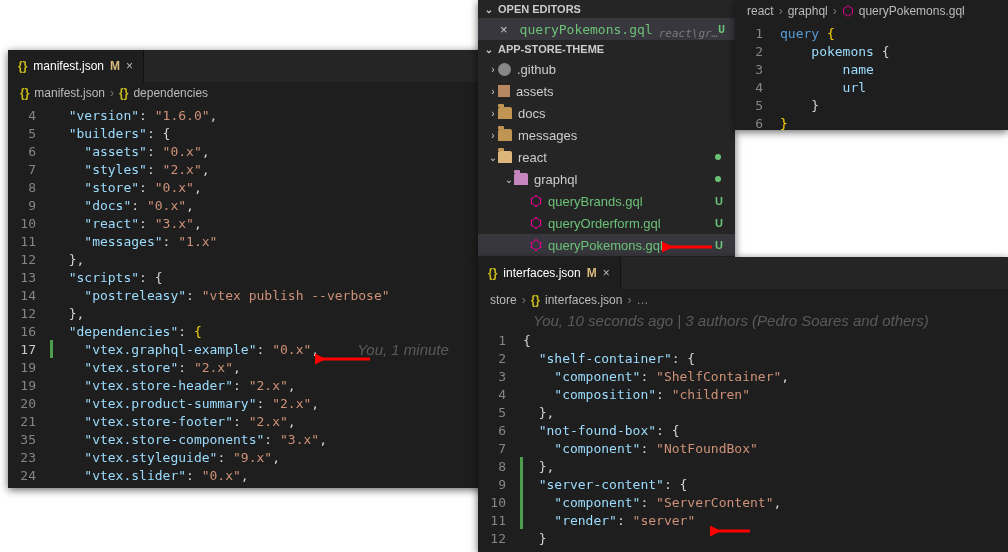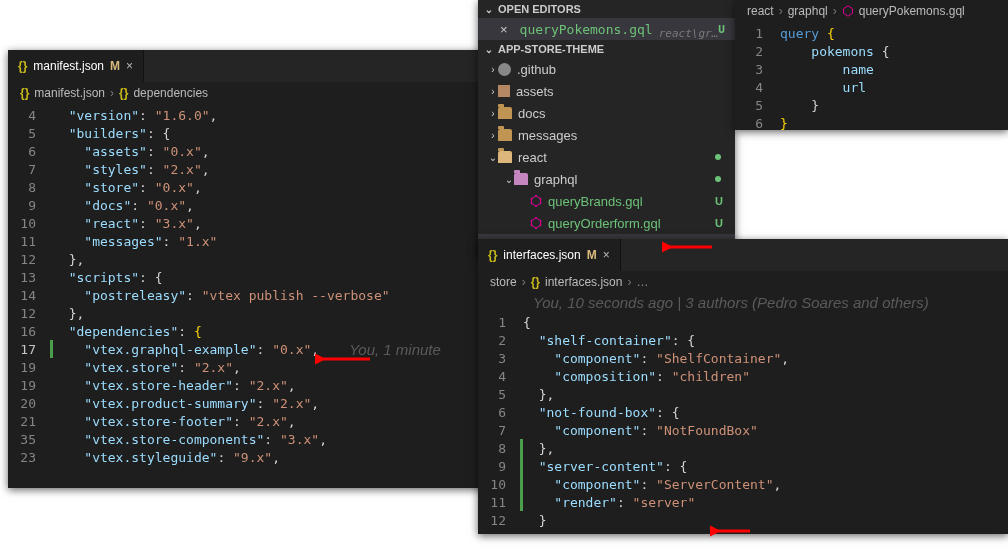--- a/index.html
+++ b/index.html
@@ -172,21 +172,21 @@
       </div>
       <div class="line">
         <span class="gutter">16</span>
         <span class="mod-bar"></span>
         <span class="src"><span>  </span><span class="k">"dependencies"</span><span class="p">: </span><span class="y">{</span></span>
       </div>
       <div class="line">
         <span class="gutter hl">17</span>
         <span class="mod-bar green"></span>
         <span class="src"><span>    </span><span class="k">"vtex.graphql-example"</span><span class="p">: </span><span class="s">"0.x"</span><span class="p">,</span></span>
-        <span class="blameDim" style="margin-left: 30px; font-style: italic;">You, 1 minute</span>
+        <span class="blameDim" style="margin-left: 38px; font-style: italic;">You, 1 minute</span>
       </div>
       <div class="line">
         <span class="gutter">19</span>
         <span class="mod-bar"></span>
         <span class="src"><span>    </span><span class="k">"vtex.store"</span><span class="p">: </span><span class="s">"2.x"</span><span class="p">,</span></span>
       </div>
       <div class="line">
         <span class="gutter">19</span>
         <span class="mod-bar"></span>
         <span class="src"><span>    </span><span class="k">"vtex.store-header"</span><span class="p">: </span><span class="s">"2.x"</span><span class="p">,</span></span>
@@ -203,20 +203,25 @@
       </div>
       <div class="line">
         <span class="gutter">35</span>
         <span class="mod-bar"></span>
         <span class="src"><span>    </span><span class="k">"vtex.store-components"</span><span class="p">: </span><span class="s">"3.x"</span><span class="p">,</span></span>
       </div>
       <div class="line">
         <span class="gutter">23</span>
         <span class="mod-bar"></span>
         <span class="src"><span>    </span><span class="k">"vtex.styleguide"</span><span class="p">: </span><span class="s">"9.x"</span><span class="p">,</span></span>
+      </div>
+      <div class="line">
+        <span class="gutter">24</span>
+        <span class="mod-bar"></span>
+        <span class="src"><span>    </span><span class="k">"vtex.slider"</span><span class="p">: </span><span class="s">"0.x"</span><span class="p">,</span></span>
       </div>
     </div>
 </div>
 
 <div class="panel" style="left:478px;top:0;width:257px;height:257px;background:#252526;">
   <div class="section-hdr">
     <span class="chev">⌄</span>
     <span>OPEN EDITORS</span>
   </div>
   <div class="tree-row" style="background:#37373d;padding-left:22px;">
@@ -374,21 +379,21 @@
         <span class="src"><span class="p">    }</span></span>
       </div>
       <div class="line">
         <span class="gutter">6</span>
         <span class="mod-bar"></span>
         <span class="src"><span class="y">}</span></span>
       </div>
     </div>
 </div>
 
-<div class="panel" style="left:478px;top:239px;width:530px;height:295px;">
+<div class="panel" style="left:478px;top:257px;width:530px;height:295px;">
   <div class="tabbar">
     <div class="tab">
       <span class="ico-json"></span>
       <span>interfaces.json</span>
       <span class="modifier">M</span>
       <span class="close">×</span>
     </div>
   </div>
   <div class="crumb">
     <span>store</span>

